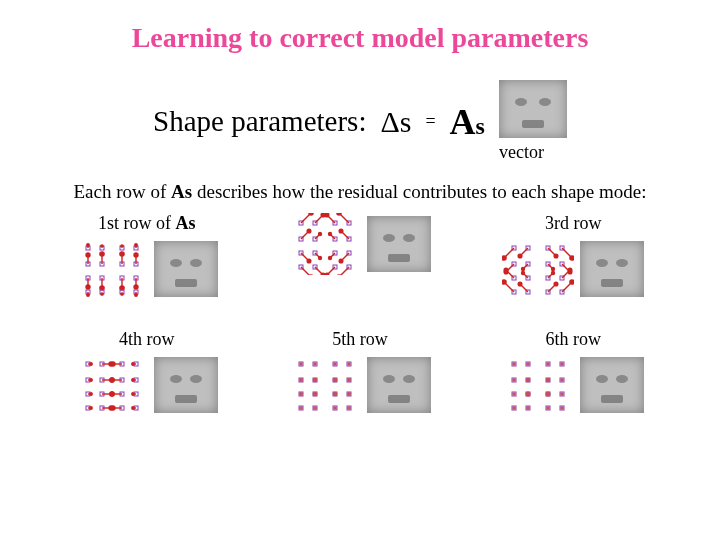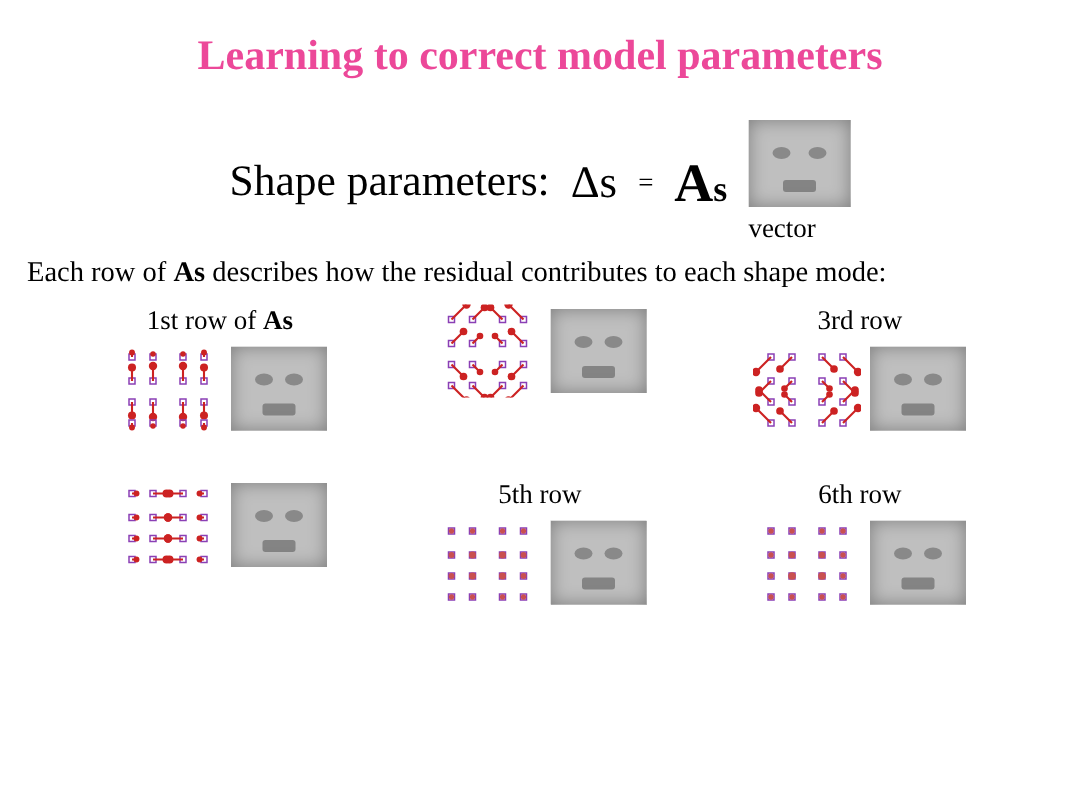--- a/index.html
+++ b/index.html
@@ -70,21 +70,22 @@
     background: rgba(60,60,60,0.45);
     border-radius: 2px;
   }
   .vector-label {
     text-align: center;
     font-size: 18px;
     margin-top: 4px;
   }
   .explain {
     font-size: 19px;
-    margin: 8px 18px 0 18px;
+    margin: 18px 18px 0 18px;
+    text-align: center;
   }
   .explain .As-inline { font-weight: bold; }
   .grid {
     display: grid;
     grid-template-columns: 1fr 1fr 1fr;
     row-gap: 24px;
     margin: 10px 40px 0 40px;
   }
   .cell {
     text-align: center;
@@ -286,21 +287,21 @@
           <line x1="46" y1="54" x2="54" y2="46" stroke="#cc2222" stroke-width="1.4"></line>
           <circle cx="54" cy="46" r="2.56" fill="#cc2222"></circle>
           <rect x="58" y="52" width="4" height="4" fill="none" stroke="#8a3fb5" stroke-width="1"></rect>
           <line x1="60" y1="54" x2="70" y2="44" stroke="#cc2222" stroke-width="1.4"></line>
           <circle cx="70" cy="44" r="2.8" fill="#cc2222"></circle>
         </svg>
         <span class="face-box small">
           <span class="face-mouth"></span>
         </span>
       </div></div>
-    <div class="cell"><div class="pair">
+    <div class="cell"><span class="rowlabel">4th row</span><div class="pair">
         <svg viewBox="0 0 72 62" class="vector-diagram">
           <rect x="10" y="8" width="4" height="4" fill="none" stroke="#8a3fb5" stroke-width="1"></rect>
           <line x1="12" y1="10" x2="15" y2="10" stroke="#cc2222" stroke-width="1.4"></line>
           <circle cx="15" cy="10" r="1.96" fill="#cc2222"></circle>
           <rect x="24" y="8" width="4" height="4" fill="none" stroke="#8a3fb5" stroke-width="1"></rect>
           <line x1="26" y1="10" x2="35" y2="10" stroke="#cc2222" stroke-width="1.4"></line>
           <circle cx="35" cy="10" r="2.68" fill="#cc2222"></circle>
           <rect x="44" y="8" width="4" height="4" fill="none" stroke="#8a3fb5" stroke-width="1"></rect>
           <line x1="46" y1="10" x2="37" y2="10" stroke="#cc2222" stroke-width="1.4"></line>
           <circle cx="37" cy="10" r="2.68" fill="#cc2222"></circle>

